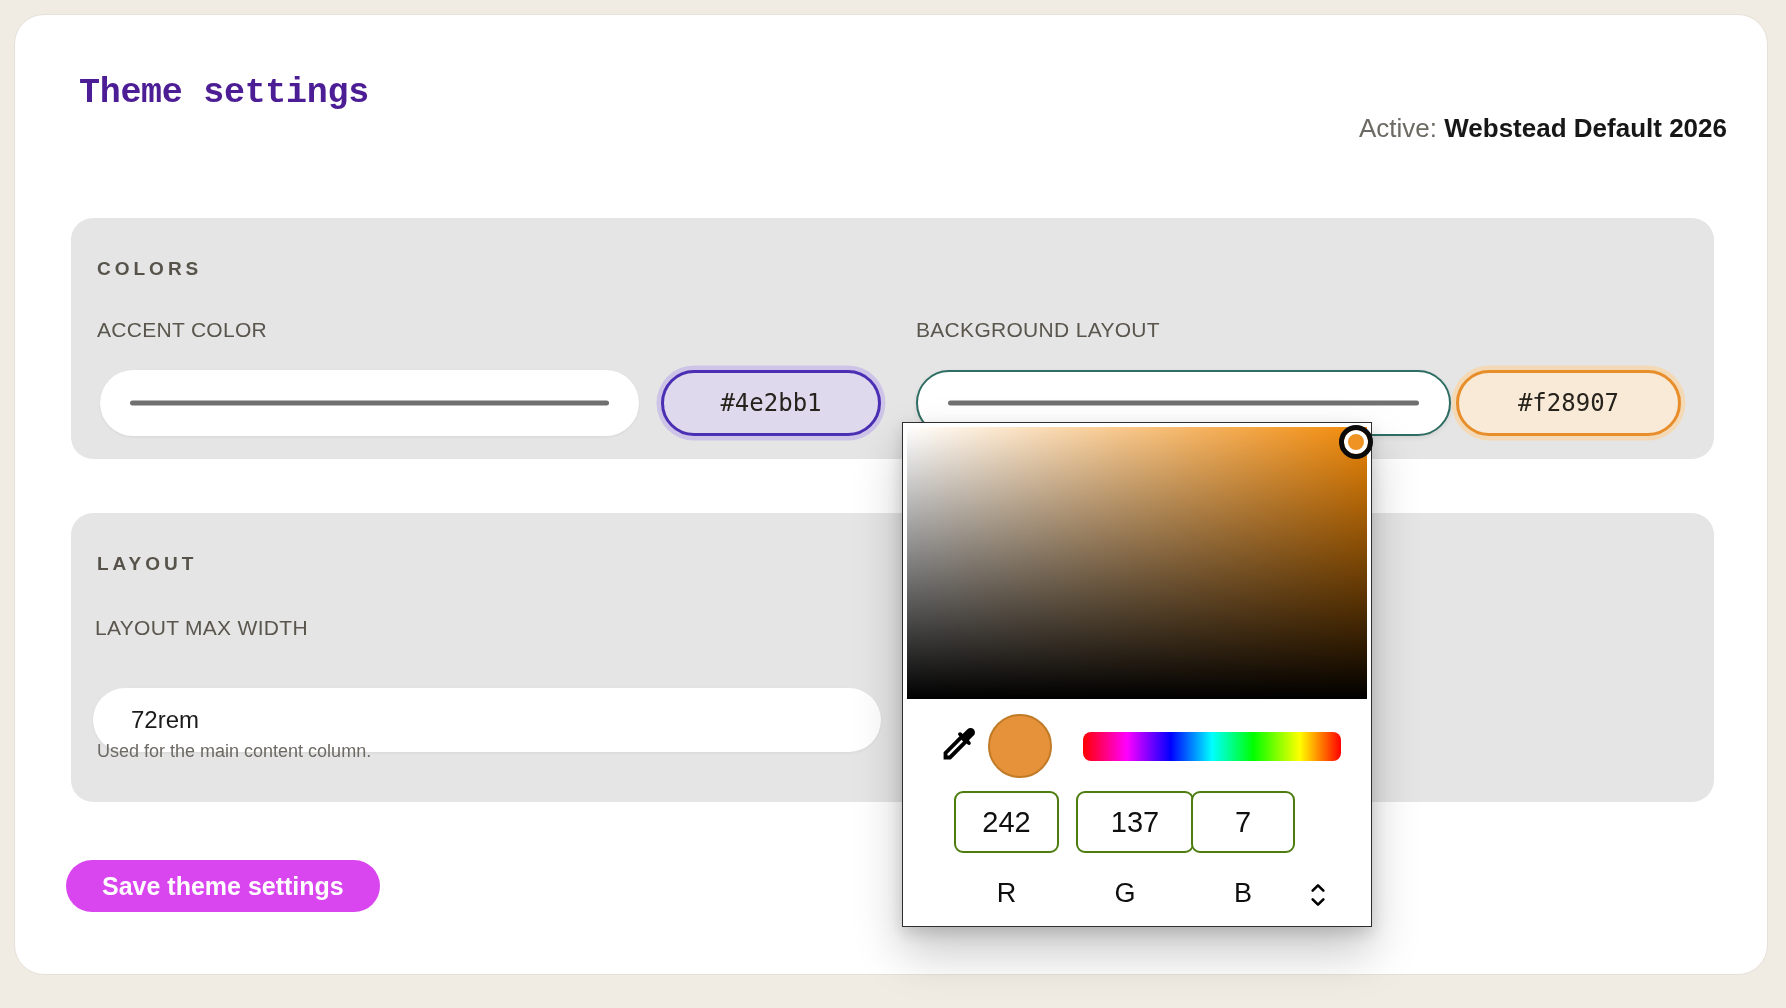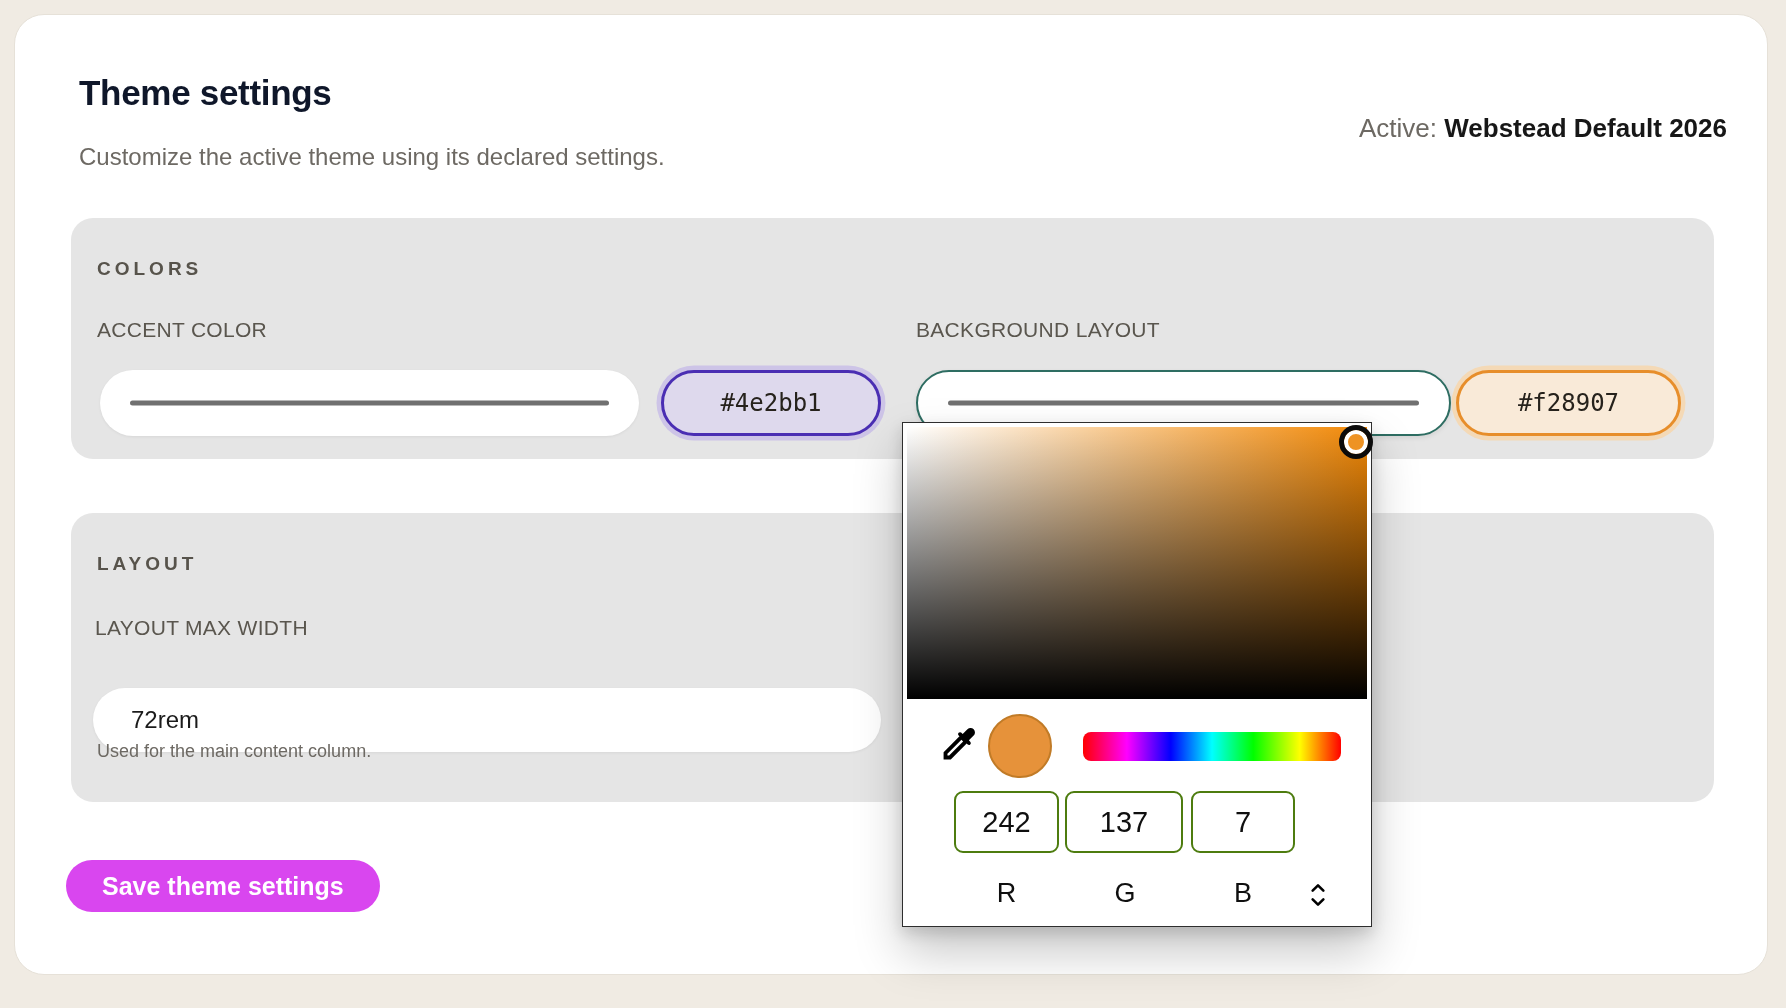--- a/index.html
+++ b/index.html
@@ -3,21 +3,21 @@
 <meta charset="utf-8">
 <style>
   * { margin:0; padding:0; box-sizing:border-box; }
   html,body { width:1786px; height:1008px; }
   body { font-family:"Liberation Sans","DejaVu Sans",sans-serif; }
   .page { position:relative; width:1786px; height:1008px; background:#f0ebe3; overflow:hidden; }
 
   .card { position:absolute; left:14px; top:14px; width:1754px; height:961px;
           background:#ffffff; border:1px solid #e6e1d8; border-radius:30px; }
 
-  .title { position:absolute; left:64px; top:58px; font-size:35px; font-weight:800; color:#0f172a; letter-spacing:-.3px; }
+  .title { position:absolute; left:64px; top:58px; font-size:35px; font-weight:800; color:#4c1d95; letter-spacing:-.3px;font-family:Liberation Mono, monospace; }
   .subtitle { position:absolute; left:64px; top:128px; font-size:24px; color:#6d6963; }
   .active-line { position:absolute; right:40px; top:98px; font-size:26px; color:#6d6963; }
   .active-line b { color:#171717; font-weight:800; }
 
   .panel { position:absolute; left:56px; width:1643px; background:#e5e5e5; border-radius:22px; }
   .panel-colors { top:203px; height:241px; }
   .panel-layout { top:498px; height:289px; }
   .panel-heading { position:absolute; left:26px; top:40px; font-size:19px; font-weight:700;
                    letter-spacing:4px; color:#57534b; }
   .field-label { position:absolute; font-size:21px; color:#5a564e; letter-spacing:.3px; }
@@ -59,36 +59,35 @@
   .sat-handle { position:absolute; left:432px; top:-2px; width:34px; height:34px; border-radius:50%;
                 background:#ee9324; border:5.5px solid #0b0b0b; box-shadow:inset 0 0 0 4px #fff; }
   .eyedropper { position:absolute; left:30px; top:300px; width:48px; height:48px; background:none; border:none; cursor:pointer; }
   .cur-color { position:absolute; left:85px; top:291px; width:64px; height:64px; border-radius:50%;
                background:#e6923a; border:2.5px solid #c17b27; }
   .hue { position:absolute; left:180px; top:309px; width:258px; height:29px; border-radius:8px;
          background:linear-gradient(to right,#f00 0%,#f0f 17%,#00f 34%,#0ff 50%,#0f0 66%,#ff0 84%,#f00 100%); }
   .chan { position:absolute; top:368px; height:62px; border:2px solid #4d7c0f; border-radius:9px;
           background:#fff; text-align:center; font-family:inherit; font-size:29px; color:#0f0f0f; outline:none; }
   .chan-r { left:51px; width:105px; }
-  .chan-g { left:162px; width:118px; }
+  .chan-g { left:173px; width:118px; }
   .chan-b { left:288px; width:104px; }
   .chan-label { position:absolute; top:455px; font-size:27px; color:#0f0f0f; text-align:center; }
   .cl-r { left:51px; width:105px; }
   .cl-g { left:169px; width:106px; }
   .cl-b { left:288px; width:104px; }
   .stepper { position:absolute; left:402px; top:457px; background:none; border:none; cursor:pointer; }
 </style>
 </head>
 <body>
 
 <div class="page">
   <div class="card">
 
     <h1 class="title">Theme settings</h1>
-    <p class="subtitle">Customize the active theme using its declared settings.</p>
     <p class="active-line"><span>Active:</span>
       <b>Webstead Default 2026</b></p>
 
     <section class="panel panel-colors">
       <div class="panel-heading">COLORS</div>
 
       <div class="field-label lbl-accent">ACCENT COLOR</div>
       <div class="slider-pill pill-accent">
         <div class="track"></div>
       </div>

